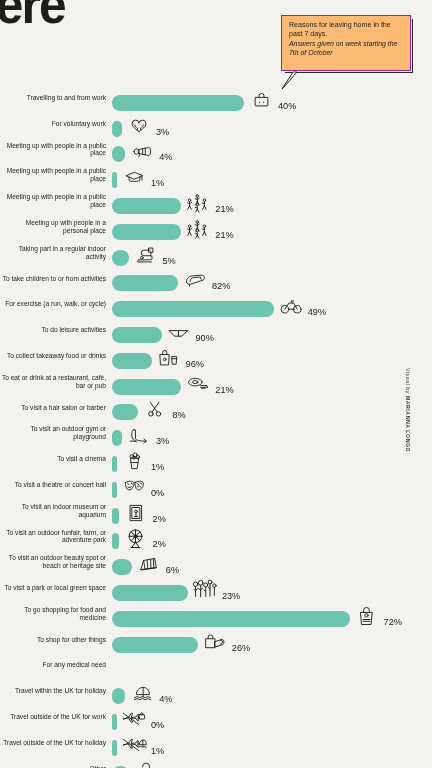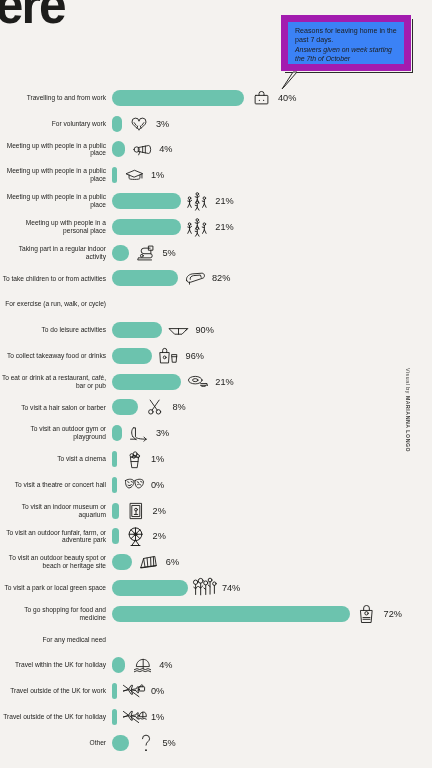--- a/index.html
+++ b/index.html
@@ -28,22 +28,22 @@
     white-space: pre;
     transform: scaleX(0.92);
     transform-origin: left top;
   }
 
   
   #callout {
     position: absolute;
     left: 281px; top: 15px;
     width: 130px; height: 56px;
-    background: #3b82f6;
-    border: 7px solid #a21caf;
+    background: #fdba74;
+    border: 1px solid #a21caf;
     box-shadow: 2px 2px 0 -1px #f4f2ef, 3px 3px 0 -1px #2b2b29;
     padding: 5px 5px 2px 7px;
   }
   #callout .line1 {
     font-size: 7.1px; line-height: 8.6px;
     color: #1d1d1b;
   }
   #callout .line2 {
     font-size: 6.9px; line-height: 8.4px;
     font-style: italic;
@@ -89,21 +89,21 @@
     font-size: 6.6px;
     line-height: 7.9px;
     color: #1d1d1b;
     flex: 0 0 112px;
   }
   .bar-area {
     position: relative;
     flex: 1 1 auto;
     height: 100%;
     display: flex;
-    align-items: center;
+    align-items: flex-end;
   }
   .bar {
     height: 16px;
     background: #6cc3ae;
     border-radius: 9px;
     flex: 0 0 auto;
   }
   .icon {
     flex: 0 0 auto;
     margin-left: 4px;
@@ -262,20 +262,31 @@
               <path d="M4,14 C2,10 6,5 12,4 L26,3 c4,0 5,5 2,7 L10,16 C7,17 5,16 4,14 Z" fill="none" stroke="currentColor" stroke-width="1.3" stroke-linecap="round" stroke-linejoin="round"></path>
               <path d="M9,12 C8,9 11,7 14,6.5 L23,5.8" fill="none" stroke="currentColor" stroke-width="1.3" stroke-linecap="round" stroke-linejoin="round"></path>
               <path d="M8,16 l0,3 M24,6 l1,3" fill="none" stroke="currentColor" stroke-width="1.3" stroke-linecap="round" stroke-linejoin="round"></path>
             </svg>
           </span>
           <span class="pct">82%</span>
         </div>
       </div>
       <div class="row">
         <div class="row-label">For exercise (a run, walk, or cycle)</div>
+        <div class="bar-area">
+          <div class="bar" style="width: 161.7px;"></div>
+          <span class="icon">
+            <svg width="22" height="17" viewBox="0 0 32 24">
+              <circle cx="7" cy="16" r="5.5" fill="none" stroke="currentColor" stroke-width="1.3" stroke-linecap="round" stroke-linejoin="round"></circle>
+              <circle cx="25" cy="16" r="5.5" fill="none" stroke="currentColor" stroke-width="1.3" stroke-linecap="round" stroke-linejoin="round"></circle>
+              <path d="M7,16 L13,7 L20,7 L25,16 M13,16 h8 M18,7 l-2,-3 h4" fill="none" stroke="currentColor" stroke-width="1.3" stroke-linecap="round" stroke-linejoin="round"></path>
+            </svg>
+          </span>
+          <span class="pct">49%</span>
+        </div>
       </div>
       <div class="row">
         <div class="row-label">To do leisure activities</div>
         <div class="bar-area">
           <div class="bar" style="width: 49.5px;"></div>
           <span class="icon">
             <svg width="21" height="12" viewBox="0 0 30 16">
               <path d="M2,6 h26 l-8,8 h-10 Z" fill="none" stroke="currentColor" stroke-width="1.3" stroke-linecap="round" stroke-linejoin="round"></path>
               <path d="M15,6 v8" fill="none" stroke="currentColor" stroke-width="1.3" stroke-linecap="round" stroke-linejoin="round"></path>
               <path d="M28,6 l-3,3" fill="none" stroke="currentColor" stroke-width="1.3" stroke-linecap="round" stroke-linejoin="round"></path>
@@ -436,36 +447,51 @@
                 <path d="M12,8.5 v16 M9,13 l3,2 M15,12 l-3,3"></path>
                 <circle cx="19" cy="8" r="2.8"></circle>
                 <path d="M19,11 v13 M16.5,15 l2.5,2"></path>
                 <circle cx="25" cy="4" r="2.6"></circle>
                 <path d="M25,6.5 v17 M22.5,11 l2.5,2"></path>
                 <circle cx="31" cy="9" r="2.4"></circle>
                 <path d="M31,11.5 v11"></path>
               </g>
             </svg>
           </span>
-          <span class="pct">74%</span>
+          <span class="pct">23%</span>
         </div>
       </div>
       <div class="row">
         <div class="row-label">To go shopping for food and medicine</div>
         <div class="bar-area">
           <div class="bar" style="width: 237.6px;"></div>
           <span class="icon">
             <svg width="17" height="20" viewBox="0 0 24 28">
               <path d="M4,9 h16 l-1.5,17 h-13 Z" fill="none" stroke="currentColor" stroke-width="1.3" stroke-linecap="round" stroke-linejoin="round"></path>
               <path d="M8,9 V5.5 a4,3.5 0 0 1 8,0 V9" fill="none" stroke="currentColor" stroke-width="1.3" stroke-linecap="round" stroke-linejoin="round"></path>
               <path d="M7,19 h10 M7,21.5 h10" fill="none" stroke="currentColor" stroke-width="1.3" stroke-linecap="round" stroke-linejoin="round"></path>
               <circle cx="12" cy="13" r="2.4" fill="none" stroke="currentColor" stroke-width="1.3" stroke-linecap="round" stroke-linejoin="round"></circle>
             </svg>
           </span>
           <span class="pct">72%</span>
+        </div>
+      </div>
+      <div class="row">
+        <div class="row-label">To shop for other things</div>
+        <div class="bar-area">
+          <div class="bar" style="width: 85.8px;"></div>
+          <span class="icon">
+            <svg width="22" height="17" viewBox="0 0 32 24">
+              <path d="M3,8 h13 v13 h-13 Z" fill="none" stroke="currentColor" stroke-width="1.3" stroke-linecap="round" stroke-linejoin="round"></path>
+              <path d="M6,8 V5.5 a3.5,3 0 0 1 7,0 V8" fill="none" stroke="currentColor" stroke-width="1.3" stroke-linecap="round" stroke-linejoin="round"></path>
+              <path d="M16,12 L26,9 c4,0 4,7 0,8 l-10,3 Z" fill="none" stroke="currentColor" stroke-width="1.3" stroke-linecap="round" stroke-linejoin="round"></path>
+              <path d="M24,10 a2,2 0 0 1 0,6" fill="none" stroke="currentColor" stroke-width="1.3" stroke-linecap="round" stroke-linejoin="round"></path>
+            </svg>
+          </span>
+          <span class="pct">26%</span>
         </div>
       </div>
       <div class="row">
         <div class="row-label">For any medical need</div>
       </div>
       <div class="row">
         <div class="row-label">Travel within the UK for holiday</div>
         <div class="bar-area">
           <div class="bar" style="width: 13.2px;"></div>
           <span class="icon">

